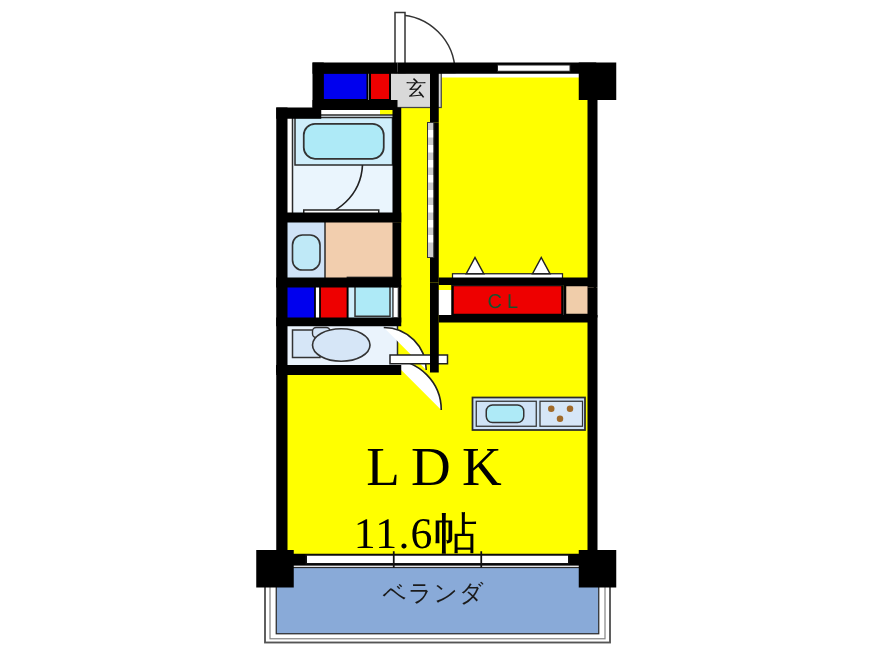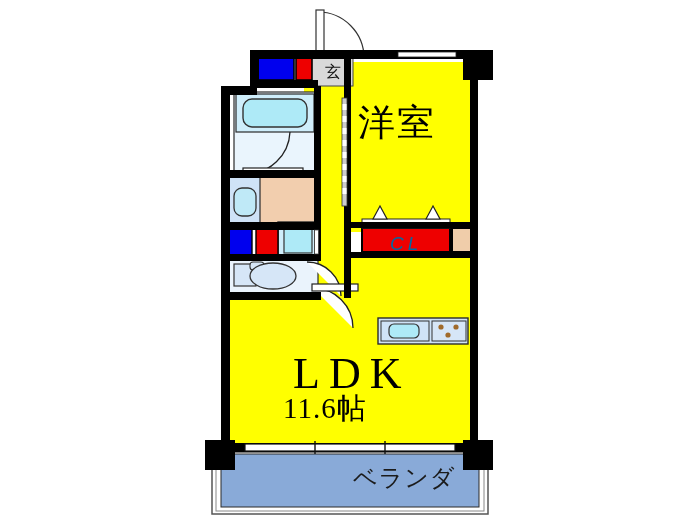--- a/index.html
+++ b/index.html
@@ -14,23 +14,23 @@
     position:absolute;
     color:#000;
     font-family:"Liberation Serif", serif;
     white-space:nowrap;
     pointer-events:none;
     line-height:1;
   }
   .lbl-yoshitsu{ left:358px; top:104px; font-size:37px; letter-spacing:2px; font-weight:400;}
   .lbl-yoshitsu-area{ left:362px; top:150px; font-size:34px; letter-spacing:1px;}
   .lbl-ldk{ left:293px; top:352px; font-size:44px; letter-spacing:9px; font-weight:400;}
-  .lbl-ldk-area{ left:283px; top:394px; font-size:29px; letter-spacing:1px;}
-  .lbl-veranda{ left:306px; top:466px; font-size:24px; letter-spacing:1px; color:#1b1b1b;margin-left:47px;}
-  .lbl-cl{ left:390px; top:234px; font-size:19px; letter-spacing:4px; color:#0369a1; font-family:"Liberation Sans",sans-serif;font-style:italic;}
+  .lbl-ldk-area{ left:283px; top:409px; font-size:35px; letter-spacing:1px;}
+  .lbl-veranda{ left:306px; top:466px; font-size:19px; letter-spacing:1px; color:#1b1b1b;}
+  .lbl-cl{ left:390px; top:234px; font-size:16px; letter-spacing:4px; color:#14532d; font-family:"Liberation Sans",sans-serif;}
   .lbl-genkan{ left:325px; top:64px; font-size:16px; color:#111;}
 </style>
 </head>
 <body>
 
 <div id="stage">
 
   <svg id="plan" viewBox="0 0 700 525" xmlns="http://www.w3.org/2000/svg">
 
     <rect x="0" y="0" width="700" height="525" fill="#ffffff"></rect>
@@ -155,20 +155,19 @@
     <rect x="314.5" y="230" width="4" height="24" fill="#ffffff" stroke="#333" stroke-width="0.7"></rect>
 
     <rect x="398" y="52" width="58" height="5" fill="#ffffff" stroke="#222" stroke-width="0.8"></rect>
 
     <rect x="463" y="50" width="30" height="30" fill="#000000"></rect>
     <rect x="205" y="440" width="30" height="30" fill="#000000"></rect>
     <rect x="463" y="440" width="30" height="30" fill="#000000"></rect>
 
   </svg>
 
-  <div class="lbl lbl-yoshitsu">洋室</div>
   <div class="lbl lbl-ldk">LDK</div>
   <div class="lbl lbl-ldk-area">11.6帖</div>
   <div class="lbl lbl-veranda">ベランダ</div>
   <div class="lbl lbl-cl">CL</div>
   <div class="lbl lbl-genkan">玄</div>
 
 </div>
 
 </body></html>

